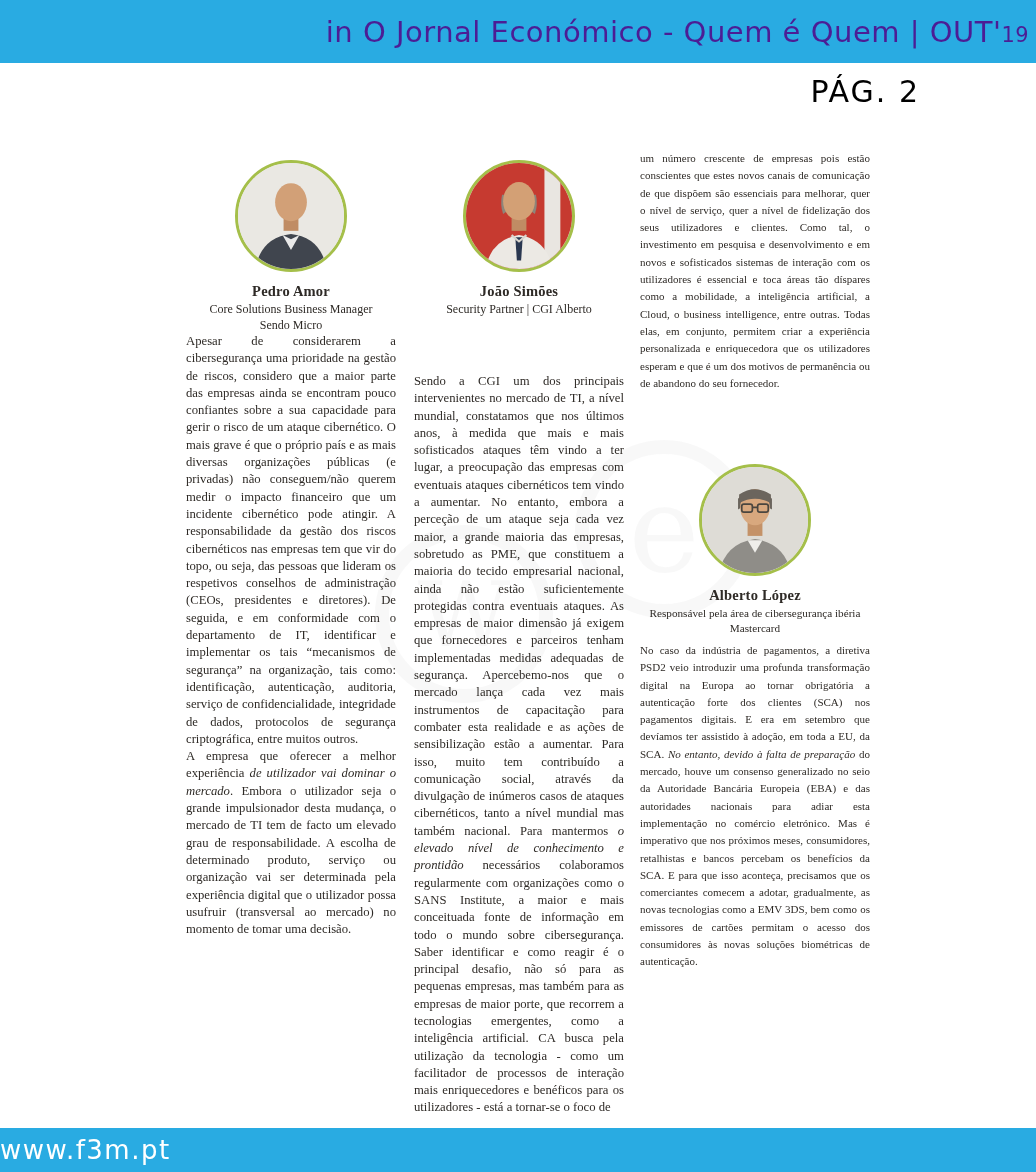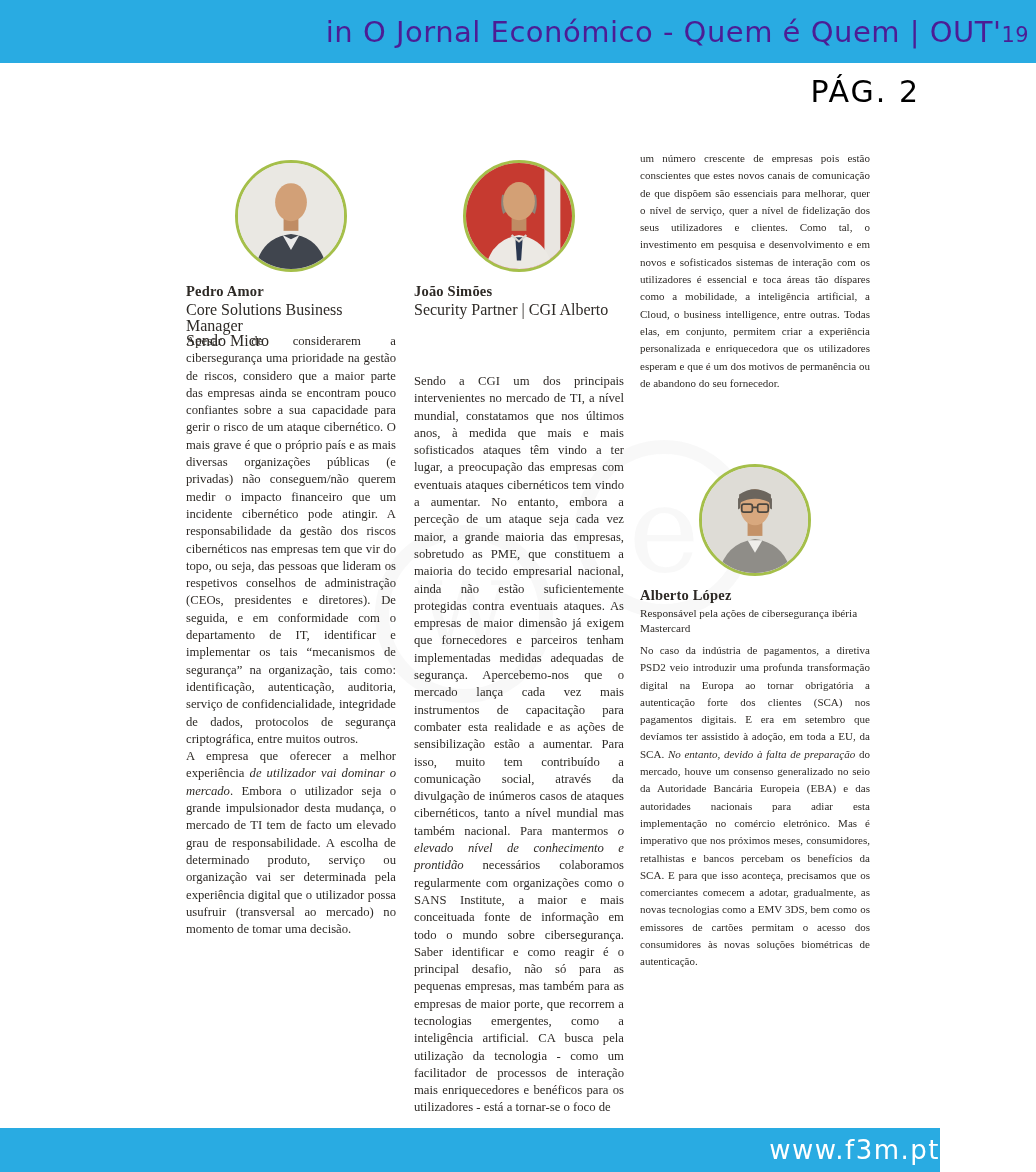--- a/index.html
+++ b/index.html
@@ -15,42 +15,42 @@
   .topbar-text{
     font-family:"DejaVu Sans", sans-serif;color:#4c1d95;font-size:29px;
     letter-spacing:0.5px;margin-right:7px;white-space:nowrap;
   }
   .topbar-text .yr{font-size:0.72em;}
   .pagenum{
     position:absolute;top:74px;right:116px;
     font-family:"DejaVu Sans", sans-serif;color:#000000;font-size:30px;letter-spacing:2px;
   }
   .bottombar{
-    position:absolute;left:0;top:1128px;width:940px;height:44px;background:#29abe2;
-    display:flex;align-items:center;justify-content:flex-end;
+    position:absolute;left:0;top:1128px;width:1036px;height:44px;background:#29abe2;
+    display:flex;align-items:center;justify-content:flex-start;
   }
   .bottombar span{
     font-family:"DejaVu Sans", sans-serif;color:#ffffff;font-size:26px;letter-spacing:1.5px;
   }
   
   .watermark{position:absolute;pointer-events:none;opacity:0.10;}
   .wm-circle{
     border:14px solid #bdbdbd;border-radius:50%;
     display:flex;align-items:center;justify-content:center;
     font-family:"DejaVu Serif", serif;color:#bdbdbd;
   }
   
-  .person{position:absolute;margin:0;text-align:left;}
+  .person{position:absolute;margin:0;text-align:center;}
   .avatar{
     width:106px;height:106px;border:3px solid #a5bf4a;border-radius:50%;
     overflow:hidden;margin:0 auto;background:#eee;
   }
   .avatar svg{display:block;width:100%;height:100%;}
   .pname{font-weight:bold;font-size:14.5px;margin-top:11px;letter-spacing:0.2px;}
-  .prole{font-size:16px;line-height:15.5px;margin-top:2px;}
+  .prole{font-size:12px;line-height:15.5px;margin-top:2px;}
   .prole-sm{font-size:11.2px;line-height:14.5px;}
   
   .textcol{position:absolute;}
   .textcol p{
     margin:0;text-align:justify;font-size:12.7px;line-height:17.3px;
     hyphens:auto;-webkit-hyphens:auto;
   }
   .textcol-wide p{font-size:11px;line-height:17.3px;}
   .textcol em{font-style:italic;}
 </style>
@@ -136,21 +136,21 @@
         <rect x="37.5" y="35" width="10" height="7.5" rx="2" fill="none" stroke="#4a463f" stroke-width="1.6"></rect>
         <rect x="52.5" y="35" width="10" height="7.5" rx="2" fill="none" stroke="#4a463f" stroke-width="1.6"></rect>
         <line x1="47.5" y1="38" x2="52.5" y2="38" stroke="#4a463f" stroke-width="1.6"></line>
         <path d="M16 100 Q22 72 50 68 Q78 72 84 100 Z" fill="#8f8d88"></path>
         <path d="M43 69 L50 81 L57 69 Z" fill="#efeeea"></path>
       </svg>
     </div>
     <figcaption>
       <div class="pname">Alberto López</div>
       <div class="prole prole-sm">
-          <div>Responsável pela ações de cibersegurança ibéria</div>
+          <div>Responsável pela área de cibersegurança ibéria</div>
           <div>Mastercard</div>
         </div>
     </figcaption>
   </figure>
 
   <div class="textcol textcol-wide" style="left:640px;top:642px;width:230px;">
       <p><span>No caso da indústria de pagamentos, a diretiva PSD2 veio introduzir uma profunda transformação digital na Europa ao tornar obrigatória a autenticação forte dos clientes (SCA) nos pagamentos digitais. E era em setembro que devíamos ter assistido à adoção, em toda a EU, da SCA. </span><em>No entanto, devido à falta de preparação</em><span> do mercado, houve um consenso generalizado no seio da Autoridade Bancária Europeia (EBA) e das autoridades nacionais para adiar esta implementação no comércio eletrónico. Mas é imperativo que nos próximos meses, consumidores, retalhistas e bancos percebam os benefícios da SCA. E para que isso aconteça, precisamos que os comerciantes comecem a adotar, gradualmente, as novas tecnologias como a EMV 3DS, bem como os emissores de cartões permitam o acesso dos consumidores às novas soluções biométricas de autenticação.</span></p>
     </div>
 
   <footer class="bottombar">

